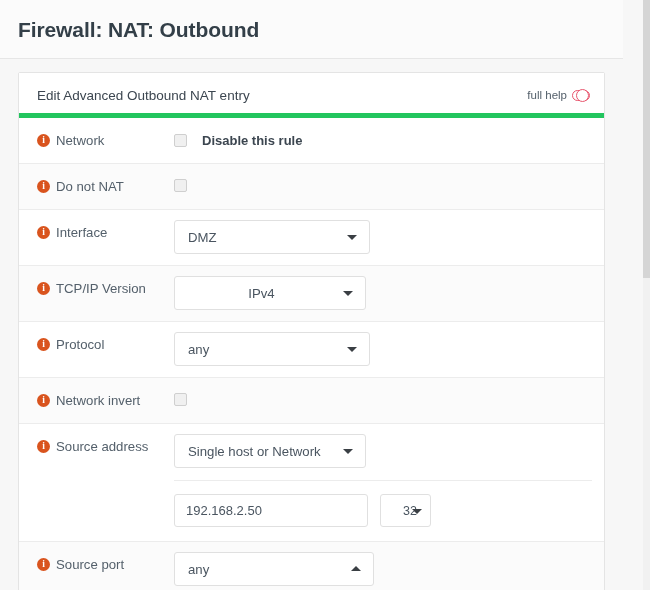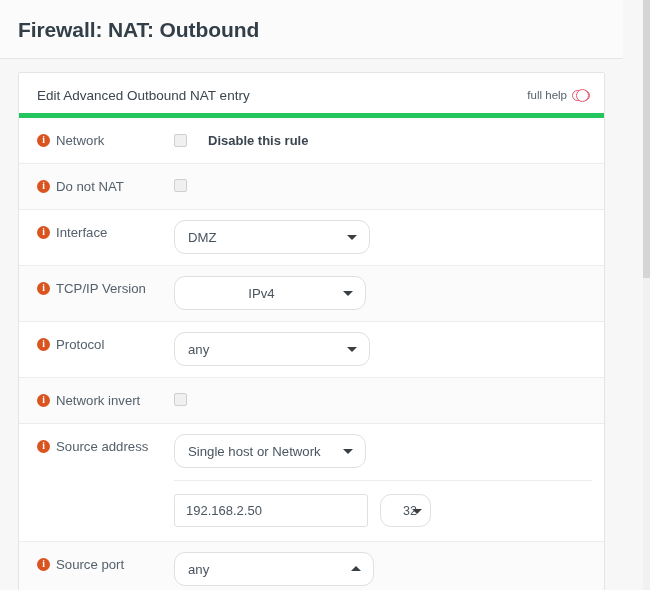--- a/index.html
+++ b/index.html
@@ -169,21 +169,21 @@
     line-height: 13px;
     text-align: center;
     margin-top: 2px;
     user-select: none;
   }
 
   
   .cb-wrap {
     display: flex;
     align-items: center;
-    gap: 21px;
+    gap: 15px;
     padding-top: 5px;
   }
   .checkbox {
     width: 13px;
     height: 13px;
     border: 1px solid #cfcfcf;
     border-radius: 2px;
     background: #f0f0f0;
     flex: 0 0 auto;
   }
@@ -194,21 +194,21 @@
     white-space: nowrap;
   }
 
   
   .select {
     position: relative;
     display: inline-flex;
     align-items: center;
     height: 34px;
     border: 1px solid #e0e0e0;
-    border-radius: 11px;
+    border-radius: 3px;
     background: #ffffff;
     padding: 0 30px 0 13px;
     font-size: 13.2px;
     color: #4a5560;
     white-space: nowrap;
     cursor: pointer;
     vertical-align: top;
   }
   .select.w-interface { width: 196px; }
   .select.w-ipver     { width: 192px; justify-content: center; }

